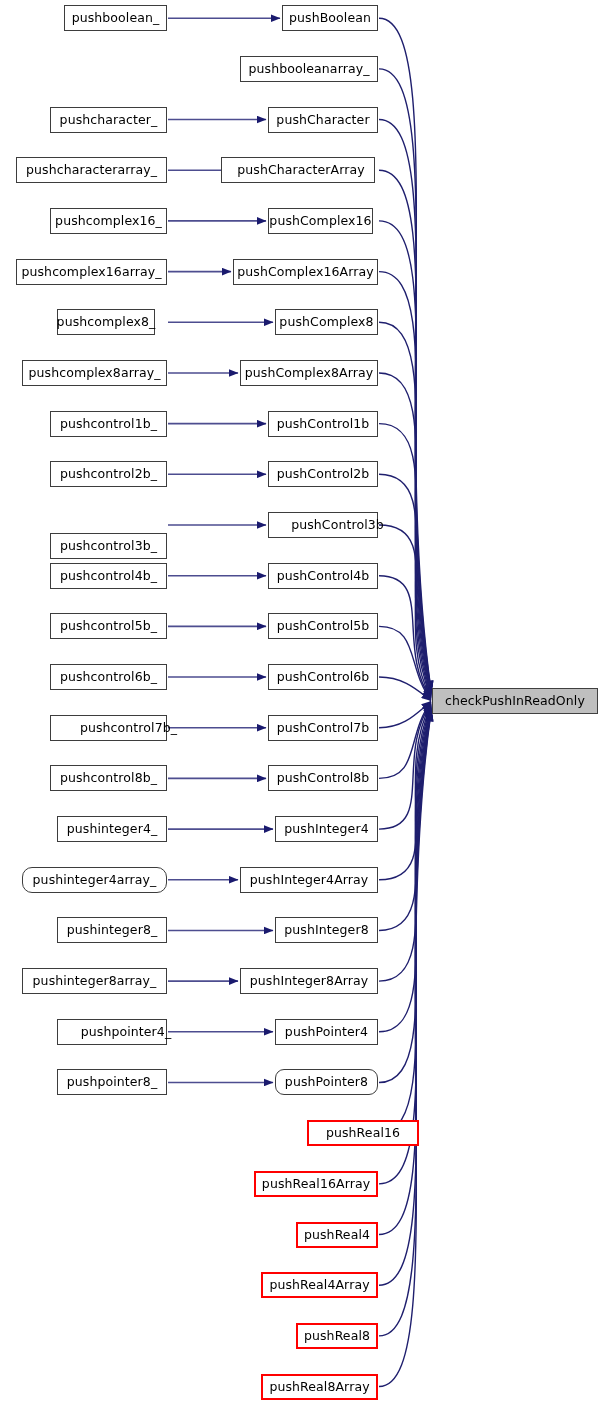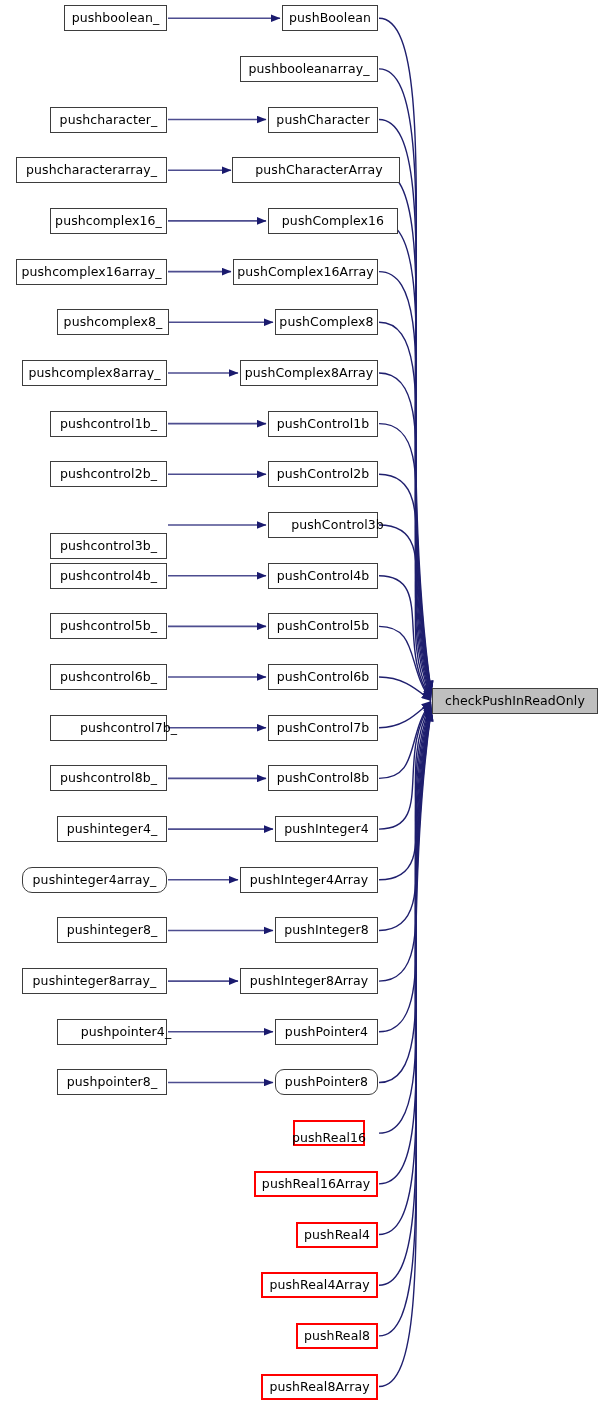--- a/index.html
+++ b/index.html
@@ -135,42 +135,42 @@
       </div>
       <div class="node black" style="left: 240px; top: 56px; width: 138px;">
         <span class="node-label">pushbooleanarray_</span>
       </div>
       <div class="node black" style="left: 268px; top: 107px; width: 110px;">
         <span class="node-label">pushCharacter</span>
       </div>
       <div class="node black" style="left: 50px; top: 107px; width: 117px;">
         <span class="node-label">pushcharacter_</span>
       </div>
-      <div class="node black" style="left: 232px; top: 157px; width: 168px; padding-left: 6px;">
+      <div class="node black" style="left: 221px; top: 157px; width: 154px; padding-left: 6px;">
         <span class="node-label">pushCharacterArray</span>
       </div>
       <div class="node black" style="left: 16px; top: 157px; width: 151px;">
         <span class="node-label">pushcharacterarray_</span>
       </div>
-      <div class="node black" style="left: 268px; top: 208px; width: 130px;">
+      <div class="node black" style="left: 268px; top: 208px; width: 105px;">
         <span class="node-label">pushComplex16</span>
       </div>
       <div class="node black" style="left: 50px; top: 208px; width: 117px;">
         <span class="node-label">pushcomplex16_</span>
       </div>
       <div class="node black" style="left: 233px; top: 259px; width: 145px;">
         <span class="node-label">pushComplex16Array</span>
       </div>
       <div class="node black" style="left: 16px; top: 259px; width: 151px;">
         <span class="node-label">pushcomplex16array_</span>
       </div>
       <div class="node black" style="left: 275px; top: 309px; width: 103px;">
         <span class="node-label">pushComplex8</span>
       </div>
-      <div class="node black" style="left: 57px; top: 309px; width: 112px;">
+      <div class="node black" style="left: 57px; top: 309px; width: 98px;">
         <span class="node-label">pushcomplex8_</span>
       </div>
       <div class="node black" style="left: 240px; top: 360px; width: 138px;">
         <span class="node-label">pushComplex8Array</span>
       </div>
       <div class="node black" style="left: 22px; top: 360px; width: 145px;">
         <span class="node-label">pushcomplex8array_</span>
       </div>
       <div class="node black" style="left: 268px; top: 411px; width: 110px;">
         <span class="node-label">pushControl1b</span>
@@ -249,21 +249,21 @@
       </div>
       <div class="node black" style="left: 57px; top: 1019px; width: 110px; padding-left: 28px;">
         <span class="node-label">pushpointer4_</span>
       </div>
       <div class="node black" style="left: 275px; top: 1069px; width: 103px; border-radius: 9px;">
         <span class="node-label">pushPointer8</span>
       </div>
       <div class="node black" style="left: 57px; top: 1069px; width: 110px;">
         <span class="node-label">pushpointer8_</span>
       </div>
-      <div class="node red" style="left: 293px; top: 1120px; width: 72px; align-items: flex-end;">
+      <div class="node red" style="left: 307px; top: 1120px; width: 112px;">
         <span class="node-label">pushReal16</span>
       </div>
       <div class="node red" style="left: 254px; top: 1171px; width: 124px;">
         <span class="node-label">pushReal16Array</span>
       </div>
       <div class="node red" style="left: 296px; top: 1222px; width: 82px;">
         <span class="node-label">pushReal4</span>
       </div>
       <div class="node red" style="left: 261px; top: 1272px; width: 117px;">
         <span class="node-label">pushReal4Array</span>

